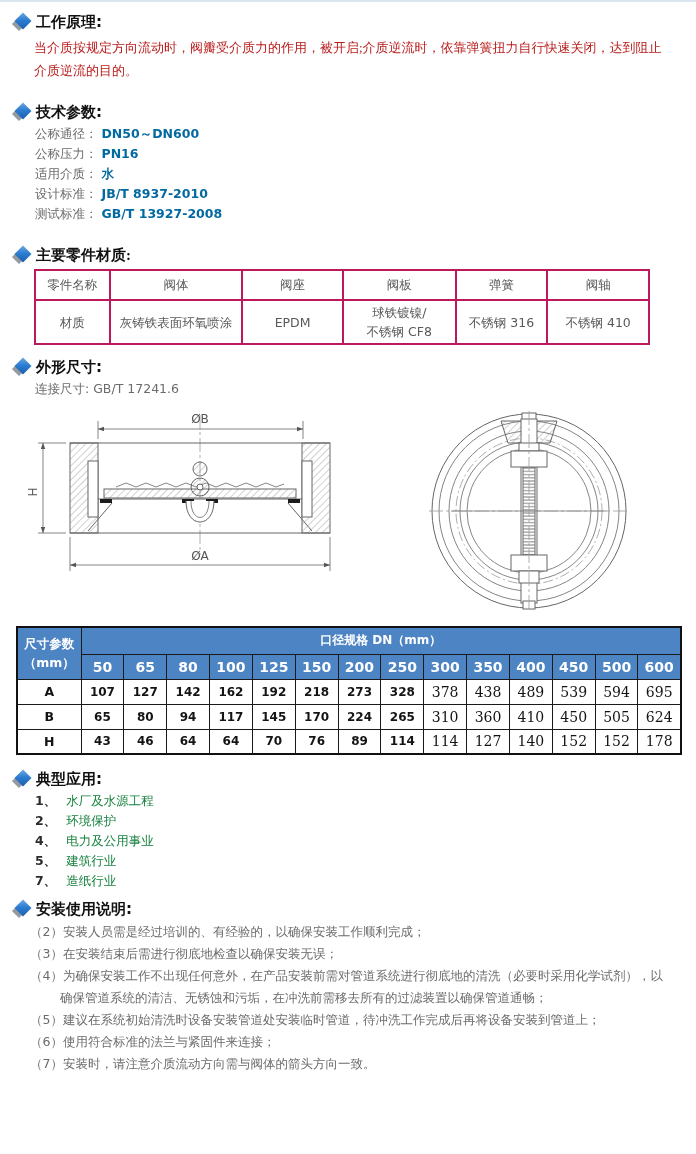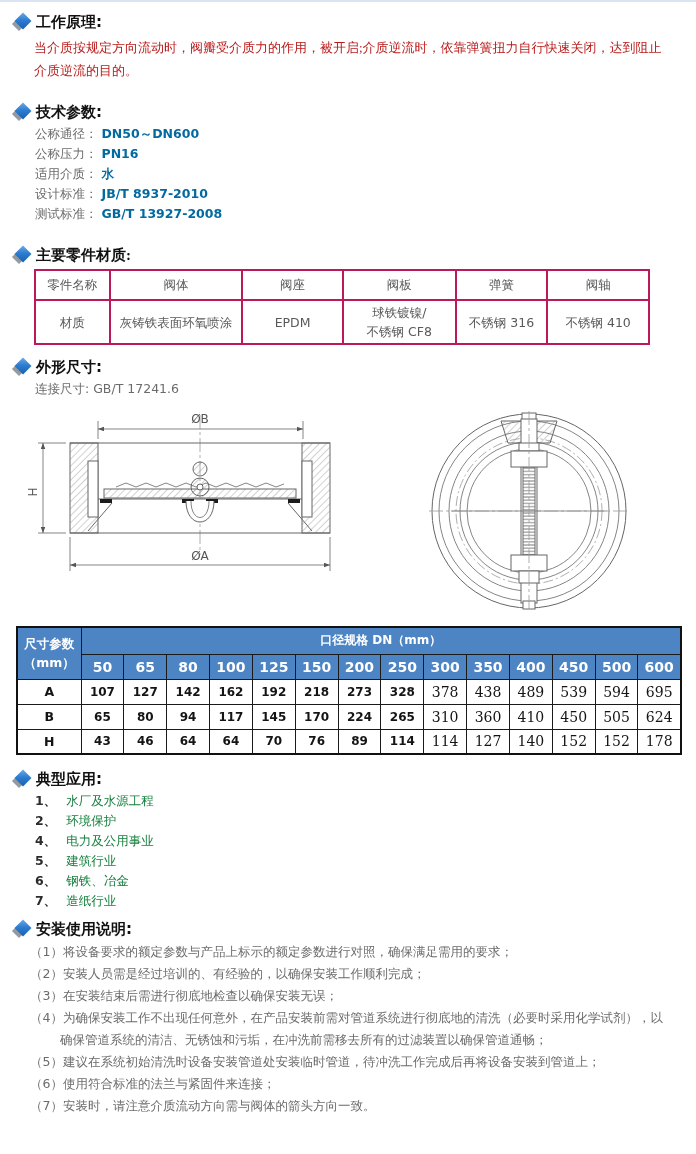--- a/index.html
+++ b/index.html
@@ -324,32 +324,30 @@
       <span class="d-shadow"></span>
       <span class="d-main"></span>
     </span>
   <span class="sec-title">典型应用:</span>
 </div>
 <div class="app-list">
     <div class="app-item"><span class="app-no">1、</span><span class="app-text">水厂及水源工程</span></div>
     <div class="app-item"><span class="app-no">2、</span><span class="app-text">环境保护</span></div>
     <div class="app-item"><span class="app-no">4、</span><span class="app-text">电力及公用事业</span></div>
     <div class="app-item"><span class="app-no">5、</span><span class="app-text">建筑行业</span></div>
-    <div class="app-item"><span class="app-no">6、</span><span class="app-text">钢铁、冶金</span></div>
     <div class="app-item"><span class="app-no">7、</span><span class="app-text">造纸行业</span></div>
   </div>
 
 <div class="sec-header sec6">
   <span class="diamond">
       <span class="d-shadow"></span>
       <span class="d-main"></span>
     </span>
   <span class="sec-title">安装使用说明:</span>
 </div>
 <div class="inst-list">
-    <div class="inst-item">（1）将设备要求的额定参数与产品上标示的额定参数进行对照，确保满足需用的要求；</div>
     <div class="inst-item">（2）安装人员需是经过培训的、有经验的，以确保安装工作顺利完成；</div>
     <div class="inst-item">（3）在安装结束后需进行彻底地检查以确保安装无误；</div>
     <div class="inst-item">（4）为确保安装工作不出现任何意外，在产品安装前需对管道系统进行彻底地的清洗（必要时采用化学试剂），以确保管道系统的清洁、无锈蚀和污垢，在冲洗前需移去所有的过滤装置以确保管道通畅；</div>
     <div class="inst-item">（5）建议在系统初始清洗时设备安装管道处安装临时管道，待冲洗工作完成后再将设备安装到管道上；</div>
     <div class="inst-item">（6）使用符合标准的法兰与紧固件来连接；</div>
     <div class="inst-item">（7）安装时，请注意介质流动方向需与阀体的箭头方向一致。</div>
   </div>
 
 </body></html>

